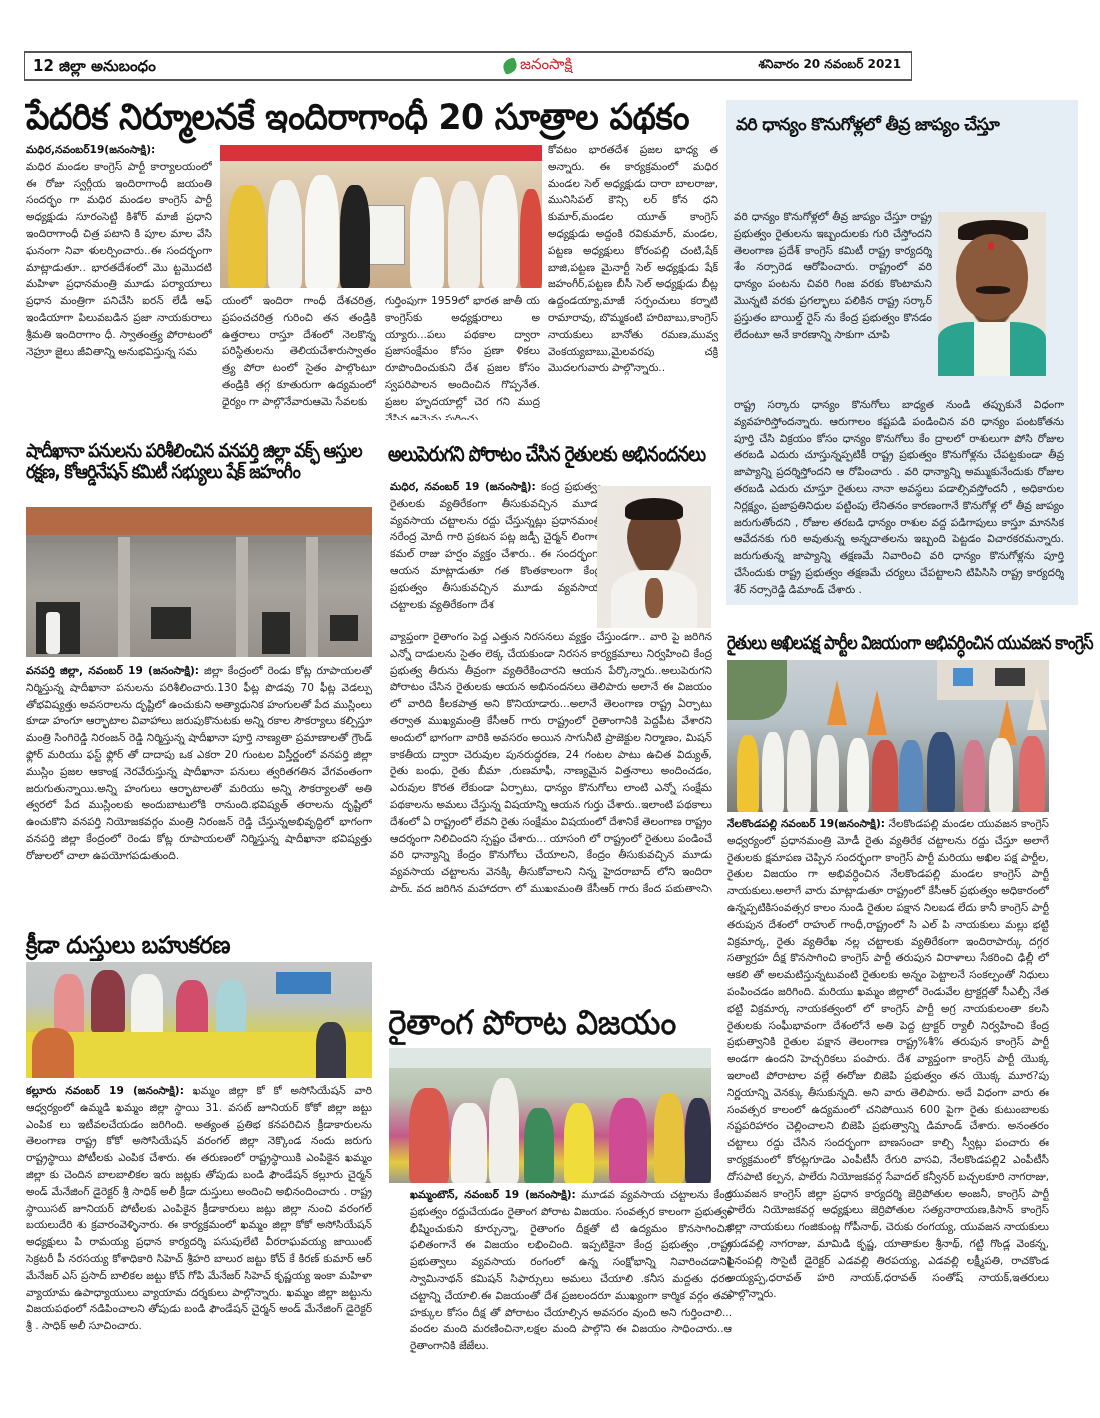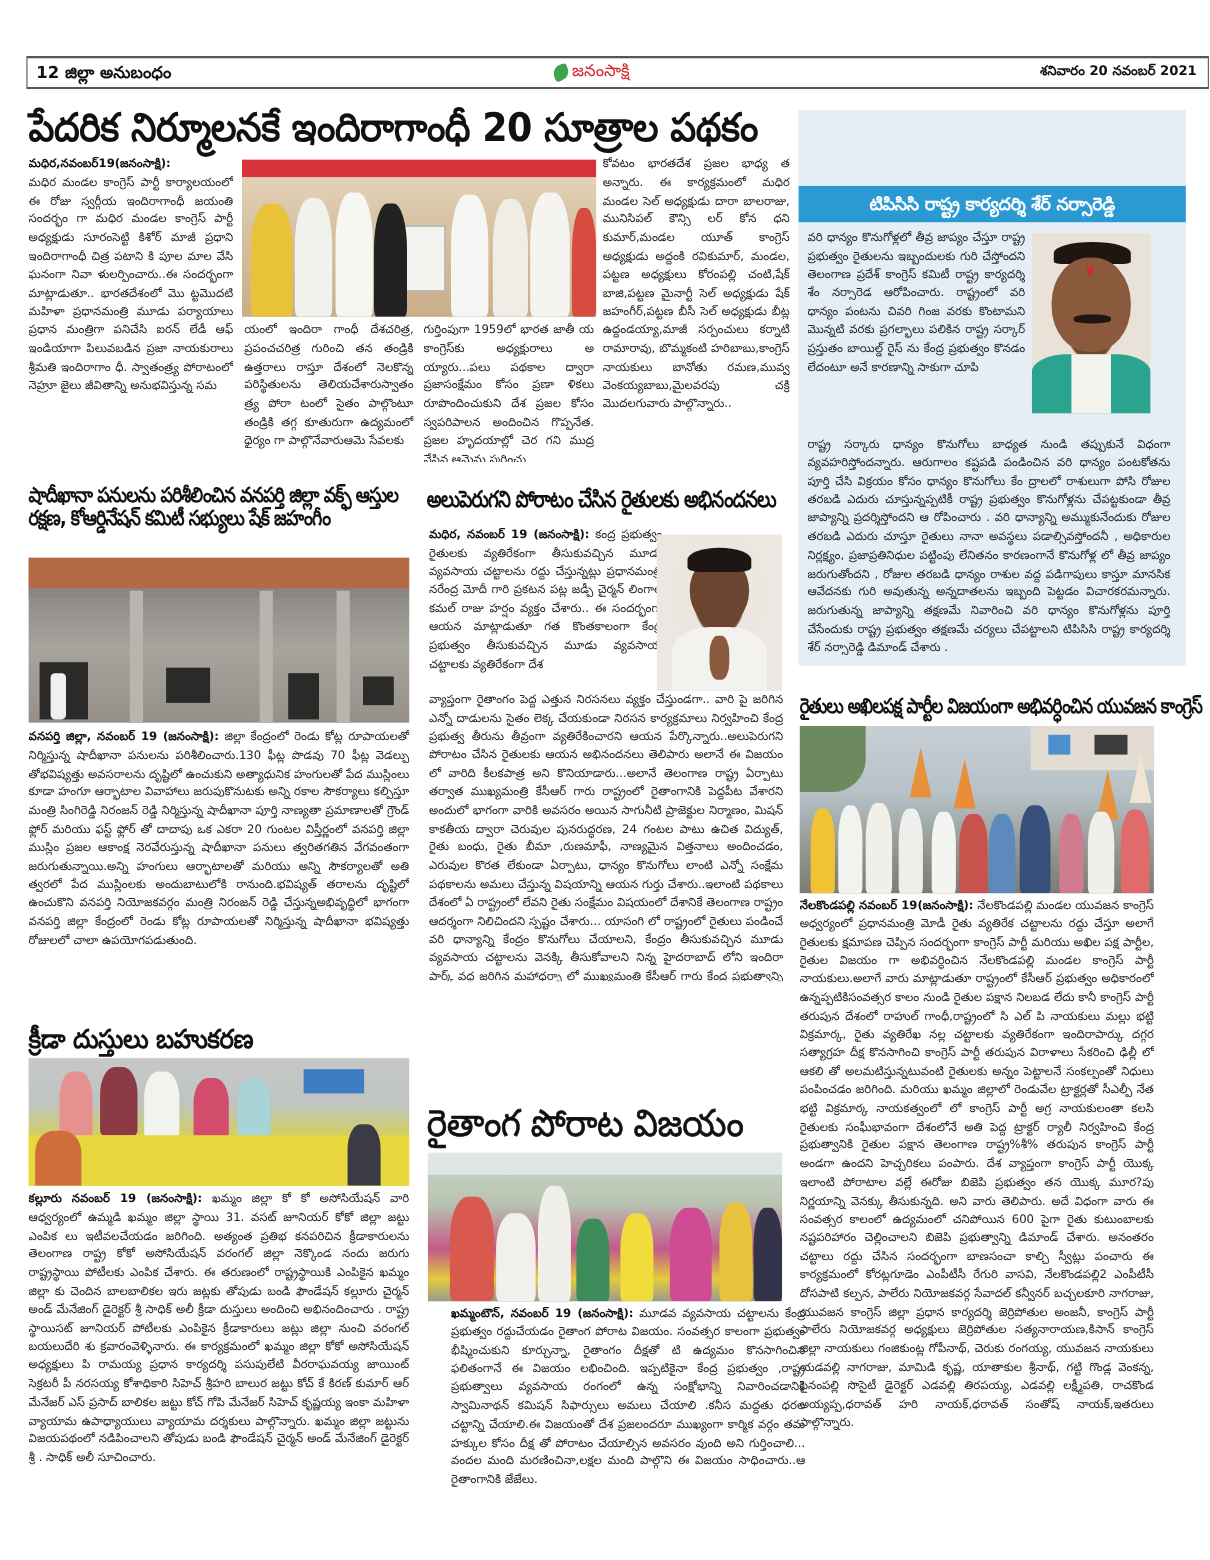--- a/index.html
+++ b/index.html
@@ -2,21 +2,21 @@
 <html><head>
 <meta charset="utf-8">
 <style>
   * { box-sizing: border-box; margin: 0; padding: 0; }
   html, body { width: 1100px; height: 1418px; background: #ffffff; overflow: hidden; }
   body { position: relative; font-family: "DejaVu Sans", sans-serif; color: #1a1a1a; }
 
   .abs { position: absolute; }
 
   
-  .masthead { left: 24px; top: 51px; width: 1075px; height: 30px; border-top: 2px solid #555; border-bottom: 2px solid #555; border-left: 1px solid #555; border-right: 1px solid #555; }
+  .masthead { left: 24px; top: 51px; width: 888px; height: 30px; border-top: 2px solid #555; border-bottom: 2px solid #555; border-left: 1px solid #555; border-right: 1px solid #555; }
   .mh-left { left: 8px; top: 4px; font-size: 15px; font-weight: bold; color: #111; }
   .mh-right { right: 10px; top: 4px; font-size: 12px; font-weight: bold; color: #111; }
   .mh-logo { left: 478px; top: 2px; display: flex; align-items: center; gap: 3px; }
   .logo-leaf { width: 14px; height: 14px; background: #3fa34d; border-radius: 60% 20% 60% 20%; transform: rotate(-20deg); }
   .logo-text { font-size: 15px; font-weight: normal; color: #d4212a; }
 
   
   .h-big { font-family: "DejaVu Sans", sans-serif; font-weight: bold; color: #111; letter-spacing: -0.5px; line-height: 1.05; }
   .h-cond { font-family: "DejaVu Sans", sans-serif; font-weight: bold; color: #111; letter-spacing: -1px; line-height: 1.12; transform-origin: left top; }
 
@@ -149,22 +149,22 @@
   <div class="person" style="left:296px;top:50px;width:26px;height:85px;background:#33334a;"></div>
 </div>
 
 <div class="abs body-text" style="left:410px; top:1186px; width:322px; height:200px;">
   <span class="dateline">ఖమ్మంటౌన్, నవంబర్ 19 (జనంసాక్షి):</span>
   <span>మూడవ వ్యవసాయ చట్టాలను కేంద్ర ప్రభుత్వం రద్దుచేయడం రైతాంగ పోరాట విజయం. సంవత్సర కాలంగా ప్రభుత్వం భీష్మించుకుని కూర్చున్నా, రైతాంగం దీక్షతో టి ఉద్యమం కొనసాగించిన ఫలితంగానే ఈ విజయం లభించింది. ఇప్పటికైనా కేంద్ర ప్రభుత్వం ,రాష్ట్ర ప్రభుత్వాలు వ్యవసాయ రంగంలో ఉన్న సంక్షోభాన్ని నివారించడానికి స్వామినాథన్ కమిషన్ సిఫార్సులు అమలు చేయాలి .కనీస మద్దతు ధరల చట్టాన్ని చేయాలి.ఈ విజయంతో దేశ ప్రజలందరూ ముఖ్యంగా కార్మిక వర్గం తమ హక్కుల కోసం దీక్ష తో పోరాటం చేయాల్సిన అవసరం వుంది అని గుర్తించాలి... వందల మంది మరణించినా,లక్షల మంది పాల్గొని ఈ విజయం సాధించారు..ఆ రైతాంగానికి జేజేలు.</span>
 </div>
 
 <div class="abs side-box">
   <div class="abs side-title">
+    <div>వరి ధాన్యం కొనుగోళ్లలో తీవ్ర జాప్యం చేస్తూ</div>
   </div>
-  <div class="abs side-banner">టిపిసిసి రాష్ట్ర కార్యదర్శి శేర్ నర్సారెడ్డి</div>
 
   <div class="abs body-text" style="left:8px; top:108px; width:198px; height:190px;">వరి ధాన్యం కొనుగోళ్లలో తీవ్ర జాప్యం చేస్తూ రాష్ట్ర ప్రభుత్వం రైతులను ఇబ్బందులకు గురి చేస్తోందని తెలంగాణ ప్రదేశ్ కాంగ్రెస్ కమిటీ రాష్ట్ర కార్యదర్శి శేం నర్సారెడ ఆరోపించారు. రాష్ట్రంలో వరి ధాన్యం పంటను చివరి గింజ వరకు కొంటామని మొన్నటి వరకు ప్రగల్భాలు పలికిన రాష్ట్ర సర్కార్ ప్రస్తుతం బాయిల్డ్ రైస్ ను కేంద్ర ప్రభుత్వం కొనడం లేదంటూ అనే కారణాన్ని సాకుగా చూపి</div>
 
   <div class="abs photo ph-portrait" style="left:212px; top:112px; width:108px; height:164px;">
     <div class="abs" style="left:20px;top:8px;width:70px;height:20px;border-radius:50% 50% 10% 10%;background:#1f1511;"></div>
     <div class="abs" style="left:18px;top:22px;width:72px;height:86px;border-radius:48%;background:#8b5a3c;"></div>
     <div class="abs" style="left:38px;top:74px;width:34px;height:8px;border-radius:40%;background:#1f1511;"></div>
     <div class="abs" style="left:50px;top:30px;width:6px;height:8px;border-radius:50%;background:#d12a2a;"></div>
     <div class="abs" style="left:0;top:110px;width:108px;height:54px;border-radius:30% 30% 0 0;background:#2aa38f;"></div>
     <div class="abs" style="left:36px;top:110px;width:36px;height:54px;background:#f3f3ee;"></div>

